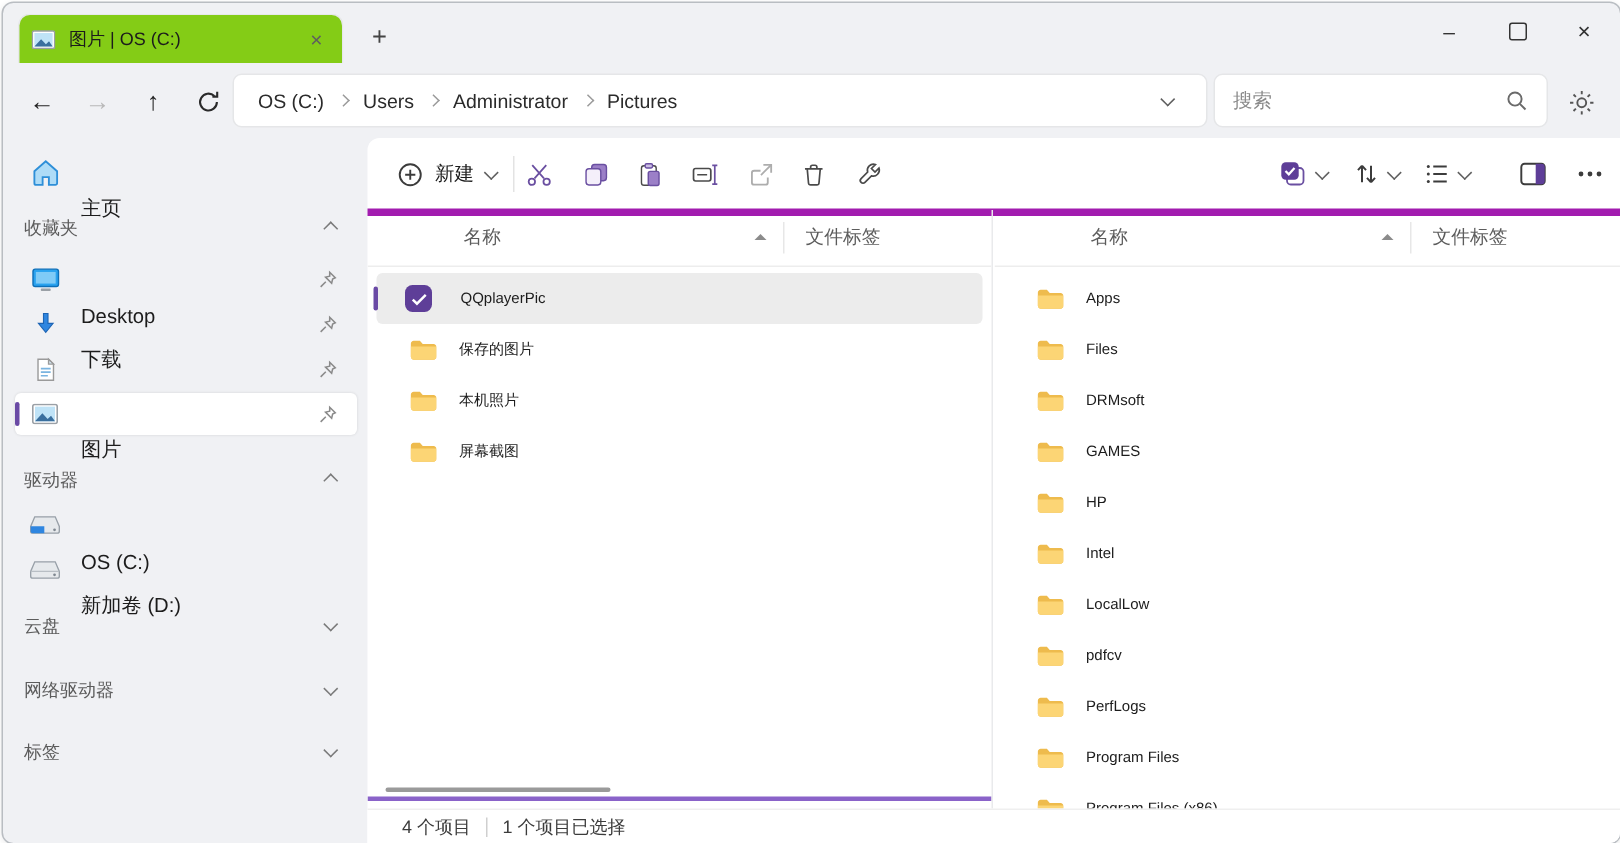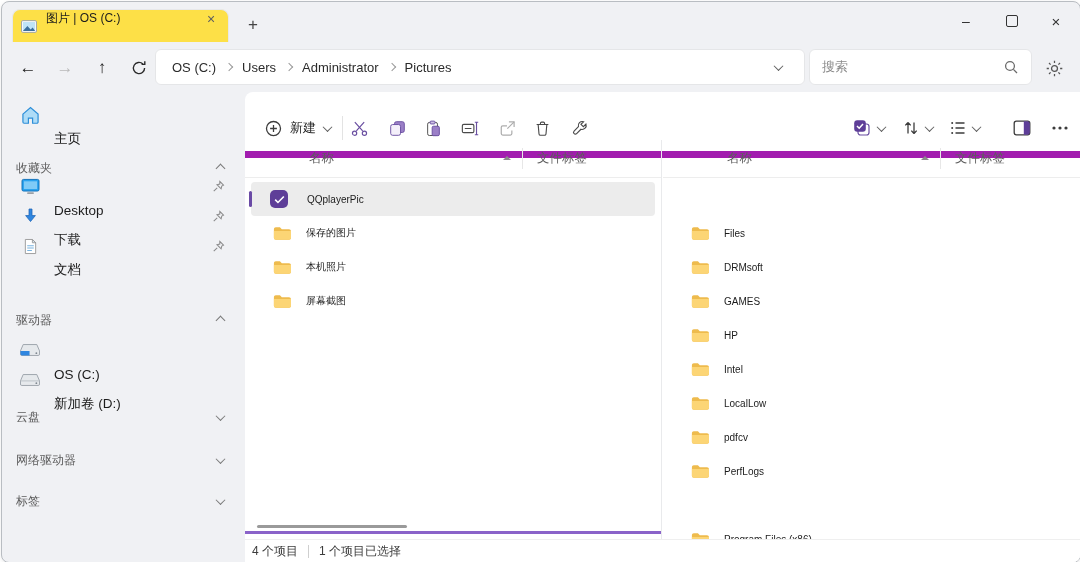--- a/index.html
+++ b/index.html
@@ -11,22 +11,22 @@
 
   
   .chev{display:inline-block;width:6px;height:6px;border-right:1.4px solid #5f5f5f;border-bottom:1.4px solid #5f5f5f;}
   .chev.down{transform:rotate(45deg) translate(-1px,-1px);}
   .chev.up{transform:rotate(-135deg);}
   .chev.right{transform:rotate(-45deg);border-color:#9a9a9a;width:5px;height:5px;}
   .sort-tri{display:inline-block;width:0;height:0;border-left:4px solid transparent;border-right:4px solid transparent;border-bottom:4px solid #8b8b8b;}
 
   
   .tabbar{position:absolute;left:0;top:0;width:100%;height:40px;}
-  .tab{position:absolute;left:10px;top:7px;width:217px;height:33px;background:#fde047;border:1px solid #e7e8ea;border-bottom:none;
-    border-radius:8px 8px 0 0;display:flex;padding:0 8px;box-sizing:border-box;}
+  .tab{position:absolute;left:10px;top:7px;width:217px;height:33px;background:#84cc16;border:1px solid #e7e8ea;border-bottom:none;
+    border-radius:8px 8px 0 0;display:flex;align-items:center;padding:0 8px;box-sizing:border-box;}
   .tab-title{font-size:12px;margin-left:9px;flex:1;white-space:nowrap;overflow:hidden;}
   .tab-close{font-size:14px;color:#5f5f5f;width:18px;height:18px;display:flex;align-items:center;justify-content:center;border-radius:4px;}
   .newtab{position:absolute;left:238px;top:10px;width:26px;height:26px;display:flex;align-items:center;justify-content:center;
     font-size:17px;color:#444;border-radius:4px;}
   .wc{position:absolute;top:0;height:38px;width:44px;display:flex;align-items:center;justify-content:center;color:#333;font-size:14px;}
   .wc.min{left:942px;}
   .wc.max{left:988px;}
   .wc.close{left:1032px;font-size:15px;}
   .maxbox{width:10px;height:10px;border:1.3px solid #333;border-radius:2px;}
 
@@ -52,21 +52,21 @@
   .side-label{font-size:13.5px;margin-left:14px;flex:1;white-space:nowrap;margin-top:48px;}
   .side-item .pin{margin-right:10px;}
   .side-item.sel{background:#fff;box-shadow:0 0 2px rgba(0,0,0,.12);}
   .selbar{position:absolute;left:0;top:50%;transform:translateY(-50%);width:3px;height:16px;border-radius:2px;background:#6a4aa5;}
   .side-sec{position:absolute;left:8px;width:228px;height:24px;display:flex;align-items:center;border-radius:4px;}
   .side-sec-label{font-size:12px;color:#5c5c5c;margin-left:6px;flex:1;}
   .side-sec .chev{margin-right:14px;border-color:#7a7a7a;}
 
   
   .main{position:absolute;left:243px;top:90px;width:835px;height:470px;background:#fff;border-top-left-radius:8px;}
-  .toolbar{position:absolute;left:0;top:12px;width:100%;height:47px;border-bottom:7px solid #a21caf;}
+  .toolbar{position:absolute;left:0;top:0;width:100%;height:47px;border-bottom:5px solid #a21caf;}
   .tb-new{position:absolute;left:12px;top:8px;height:32px;display:flex;align-items:center;gap:8px;padding:0 8px;border-radius:4px;}
   .tb-new-label{font-size:13px;color:#1c1c1c;}
   .tb-sep{position:absolute;left:97px;top:12px;width:1px;height:24px;background:#e3e3e3;}
   .tb-btn{position:absolute;top:7px;width:34px;height:34px;display:flex;align-items:center;justify-content:center;border-radius:4px;}
   .tb-combo{position:absolute;top:7px;height:34px;display:flex;align-items:center;gap:7px;border-radius:4px;}
 
   .content{position:absolute;left:0;top:48px;right:0;bottom:22px;}
   .pane{position:absolute;top:0;height:100%;overflow:hidden;}
   .pane.left{left:0;width:417px;border-right:1px solid #e9eaec;box-sizing:border-box;}
   .pane.right{left:418px;right:0;}
@@ -79,21 +79,21 @@
   .frow .folder{margin-left:22px;}
   .fname{font-size:10px;margin-left:15px;white-space:nowrap;}
   .frow.sel{background:#ececec;}
   .frow.sel .selbar{left:-2px;}
   .cbx{width:18px;height:18px;margin-left:19px;background:#5e3e98;border-radius:5px;display:flex;align-items:center;justify-content:center;}
   .frow.sel .fname{margin-left:19px;}
   .hscroll{position:absolute;left:12px;top:385px;width:150px;height:3px;border-radius:2px;background:#9a9a9a;}
   .accent-line{position:absolute;left:0;top:391px;width:100%;height:3px;background:#8a63c9;}
 
   .statusbar{position:absolute;left:0;right:0;bottom:0;height:22px;background:#fff;border-top:1px solid #efefef;
-    display:flex;align-items:center;font-size:12px;color:#3c3c3c;padding-left:7px;gap:10px;}
+    display:flex;align-items:center;font-size:12px;color:#3c3c3c;padding-left:23px;gap:10px;}
   .sb-div{width:1px;height:13px;background:#cfcfcf;}
 </style>
 </head>
 <body>
 
 <div class="window">
 
   <div class="tabbar">
     <div class="tab">
       <span class="icon">
@@ -159,21 +159,21 @@
   <div class="sidebar">
     <div class="side-item" style="top:8px;height:30px">
       <span class="icon">
         <svg width="19" height="18" viewBox="0 0 20 19">
             <path d="M2 8.6 10 1.6l8 7V17a1.2 1.2 0 0 1-1.2 1.2H12.2v-5.4H7.8v5.4H3.2A1.2 1.2 0 0 1 2 17z" fill="#aedcf7" stroke="#2e8fd8" stroke-width="1.3"></path>
           </svg>
       </span>
       <span class="side-label">主页</span>
     </div>
 
-    <div class="side-sec" style="top:64px">
+    <div class="side-sec" style="top:48px">
       <span class="side-sec-label">收藏夹</span>
       <span class="chev up"></span>
     </div>
 
     <div class="side-item" style="top:80px">
       <span class="icon">
         <svg width="19" height="17" viewBox="0 0 20 18">
             <rect x="1" y="1.5" width="18" height="12.3" rx="1.6" fill="#29a2ef" stroke="#0d6fb8"></rect>
             <rect x="3" y="3.5" width="14" height="8.2" fill="#7fcbf7"></rect>
             <rect x="6.5" y="15.2" width="7" height="1.7" rx=".6" fill="#9aa0a6"></rect>
@@ -213,20 +213,37 @@
       </span>
       <span class="side-label">文档</span>
       <span class="pin icon">
         <svg width="13" height="13" viewBox="0 0 14 14" fill="none" stroke="#8a8a8a" stroke-width="1.1">
             <path d="M8.4 1.6l4 4-1.9.9-.7 3L5.4 5.1l3-.7z"></path>
             <path d="M5.6 8.4 1.9 12.1"></path>
           </svg>
       </span>
     </div>
 
+    <div class="side-item sel" style="top:170px">
+      <span class="selbar"></span>
+      <span class="icon">
+        <svg width="18" height="14" viewBox="0 0 20 16">
+            <rect x="0.7" y="0.7" width="18.6" height="14.6" rx="1.5" fill="#fff" stroke="#9aa0a6" stroke-width="1.2"></rect>
+            <rect x="2.4" y="2.4" width="15.2" height="11.2" fill="#bfe3f7"></rect>
+            <path d="M2.4 13.6 8 7.5l4 4.3 2.6-2.5 3 4.3z" fill="#3a6f9e"></path>
+          </svg>
+      </span>
+      <span class="side-label">图片</span>
+      <span class="pin icon">
+        <svg width="13" height="13" viewBox="0 0 14 14" fill="none" stroke="#8a8a8a" stroke-width="1.1">
+            <path d="M8.4 1.6l4 4-1.9.9-.7 3L5.4 5.1l3-.7z"></path>
+            <path d="M5.6 8.4 1.9 12.1"></path>
+          </svg>
+      </span>
+    </div>
 
     <div class="side-sec" style="top:216px">
       <span class="side-sec-label">驱动器</span>
       <span class="chev up"></span>
     </div>
 
     <div class="side-item" style="top:244px">
       <span class="icon">
         <svg width="20" height="14" viewBox="0 0 22 15">
             <path d="M3.5 1.5h15l3 7v3.5a1.5 1.5 0 0 1-1.5 1.5h-18A1.5 1.5 0 0 1 .5 12V8.5z" fill="#e6e9ec" stroke="#98a0a8"></path>
@@ -414,20 +431,29 @@
       </div>
 
       <div class="pane right">
         <div class="pane-head">
           <span class="ph-name">名称</span>
           <span class="ph-sort sort-tri"></span>
           <span class="ph-div"></span>
           <span class="ph-tags">文件标签</span>
         </div>
 
+        <div class="frow" style="top:42px">
+          <span class="icon folder">
+              <svg width="18" height="15" viewBox="0 0 20 16">
+                <path d="M1 3.2C1 2 1.9 1 3.1 1h4.6l2.1 2.3h8c1.2 0 2.2 1 2.2 2.2V12.8c0 1.2-1 2.2-2.2 2.2H3.2C2 15 1 14 1 12.8z" fill="#eebb4d"></path>
+                <path d="M1 5.2h19v7.6c0 1.2-1 2.2-2.2 2.2H3.2C2 15 1 14 1 12.8z" fill="#fcd575"></path>
+              </svg>
+            </span>
+          <span class="fname">Apps</span>
+        </div>
         <div class="frow" style="top:76px">
           <span class="icon folder">
               <svg width="18" height="15" viewBox="0 0 20 16">
                 <path d="M1 3.2C1 2 1.9 1 3.1 1h4.6l2.1 2.3h8c1.2 0 2.2 1 2.2 2.2V12.8c0 1.2-1 2.2-2.2 2.2H3.2C2 15 1 14 1 12.8z" fill="#eebb4d"></path>
                 <path d="M1 5.2h19v7.6c0 1.2-1 2.2-2.2 2.2H3.2C2 15 1 14 1 12.8z" fill="#fcd575"></path>
               </svg>
             </span>
           <span class="fname">Files</span>
         </div>
         <div class="frow" style="top:110px">
@@ -485,20 +511,29 @@
           <span class="fname">pdfcv</span>
         </div>
         <div class="frow" style="top:314px">
           <span class="icon folder">
               <svg width="18" height="15" viewBox="0 0 20 16">
                 <path d="M1 3.2C1 2 1.9 1 3.1 1h4.6l2.1 2.3h8c1.2 0 2.2 1 2.2 2.2V12.8c0 1.2-1 2.2-2.2 2.2H3.2C2 15 1 14 1 12.8z" fill="#eebb4d"></path>
                 <path d="M1 5.2h19v7.6c0 1.2-1 2.2-2.2 2.2H3.2C2 15 1 14 1 12.8z" fill="#fcd575"></path>
               </svg>
             </span>
           <span class="fname">PerfLogs</span>
+        </div>
+        <div class="frow" style="top:348px">
+          <span class="icon folder">
+              <svg width="18" height="15" viewBox="0 0 20 16">
+                <path d="M1 3.2C1 2 1.9 1 3.1 1h4.6l2.1 2.3h8c1.2 0 2.2 1 2.2 2.2V12.8c0 1.2-1 2.2-2.2 2.2H3.2C2 15 1 14 1 12.8z" fill="#eebb4d"></path>
+                <path d="M1 5.2h19v7.6c0 1.2-1 2.2-2.2 2.2H3.2C2 15 1 14 1 12.8z" fill="#fcd575"></path>
+              </svg>
+            </span>
+          <span class="fname">Program Files</span>
         </div>
         <div class="frow" style="top:382px">
           <span class="icon folder">
               <svg width="18" height="15" viewBox="0 0 20 16">
                 <path d="M1 3.2C1 2 1.9 1 3.1 1h4.6l2.1 2.3h8c1.2 0 2.2 1 2.2 2.2V12.8c0 1.2-1 2.2-2.2 2.2H3.2C2 15 1 14 1 12.8z" fill="#eebb4d"></path>
                 <path d="M1 5.2h19v7.6c0 1.2-1 2.2-2.2 2.2H3.2C2 15 1 14 1 12.8z" fill="#fcd575"></path>
               </svg>
             </span>
           <span class="fname">Program Files (x86)</span>
         </div>

